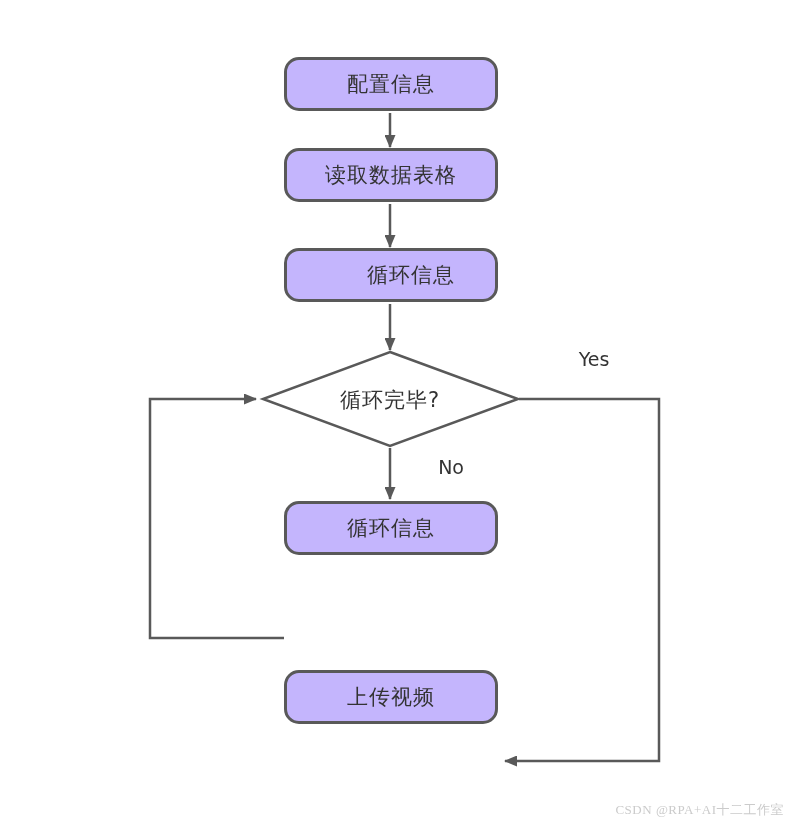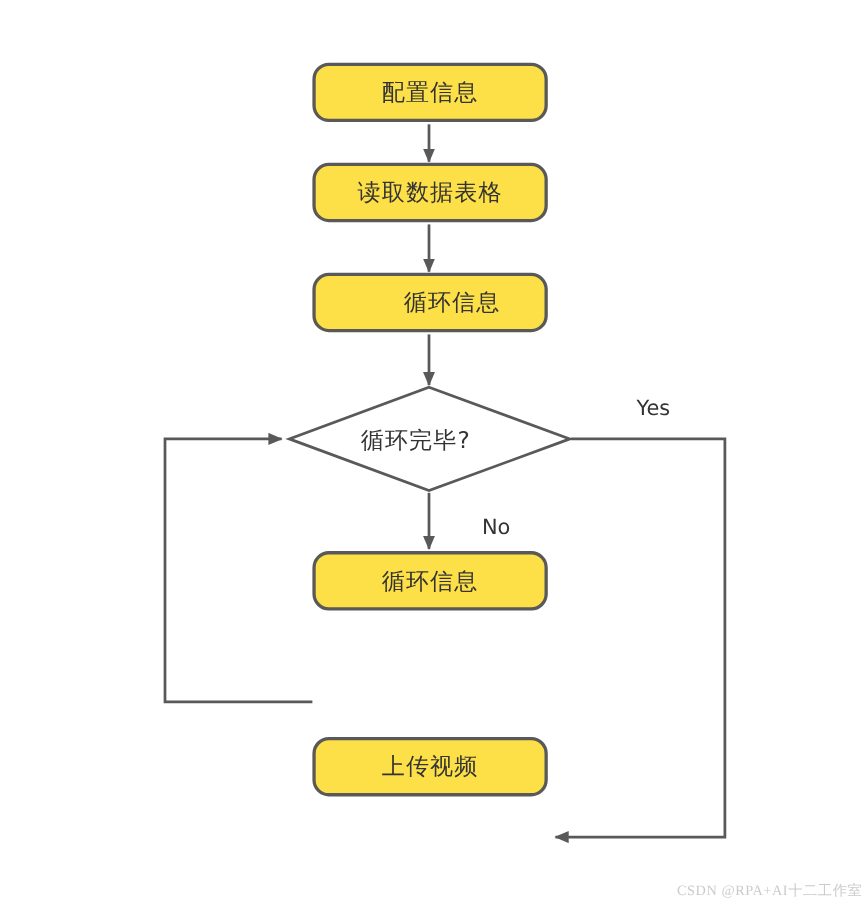--- a/index.html
+++ b/index.html
@@ -23,50 +23,49 @@
     height: 825px;
   }
   .node {
     position: absolute;
     left: 284px;
     width: 214px;
     height: 54px;
     box-sizing: border-box;
     border: 3px solid #595959;
     border-radius: 15px;
-    background: #fde047;
+    background: #c4b5fd;
     display: flex;
     align-items: center;
     justify-content: center;
     font-size: 21px;
     letter-spacing: 1px;
     color: #333333;
   }
   .node-config      { top: 57px;  }
   .node-read-table  { top: 148px; }
   .node-loop-info   { top: 248px; padding-left: 40px; }
   .node-open-link   { top: 501px; }
   .node-upload      { top: 622px; margin-top: 48px; }
   .node-export      { top: 734px; }
 
   .diamond-label {
     position: absolute;
-    left: 271px;
+    left: 283px;
     top: 386px;
     width: 214px;
     text-align: center;
     font-size: 21px;
     letter-spacing: 1px;
     color: #333333;
   }
   .branch-label {
     position: absolute;
     font-size: 19px;
     color: #333333;
-    margin-top: 12px;
   }
   .label-yes { left: 570px; top: 348px; width: 48px; text-align: center; }
   .label-no  { left: 416px; top: 456px; width: 48px; text-align: right; }
 
   .watermark {
     position: absolute;
     right: 2px;
     top: 801px;
     font-size: 13px;
     color: #cbcbcb;

